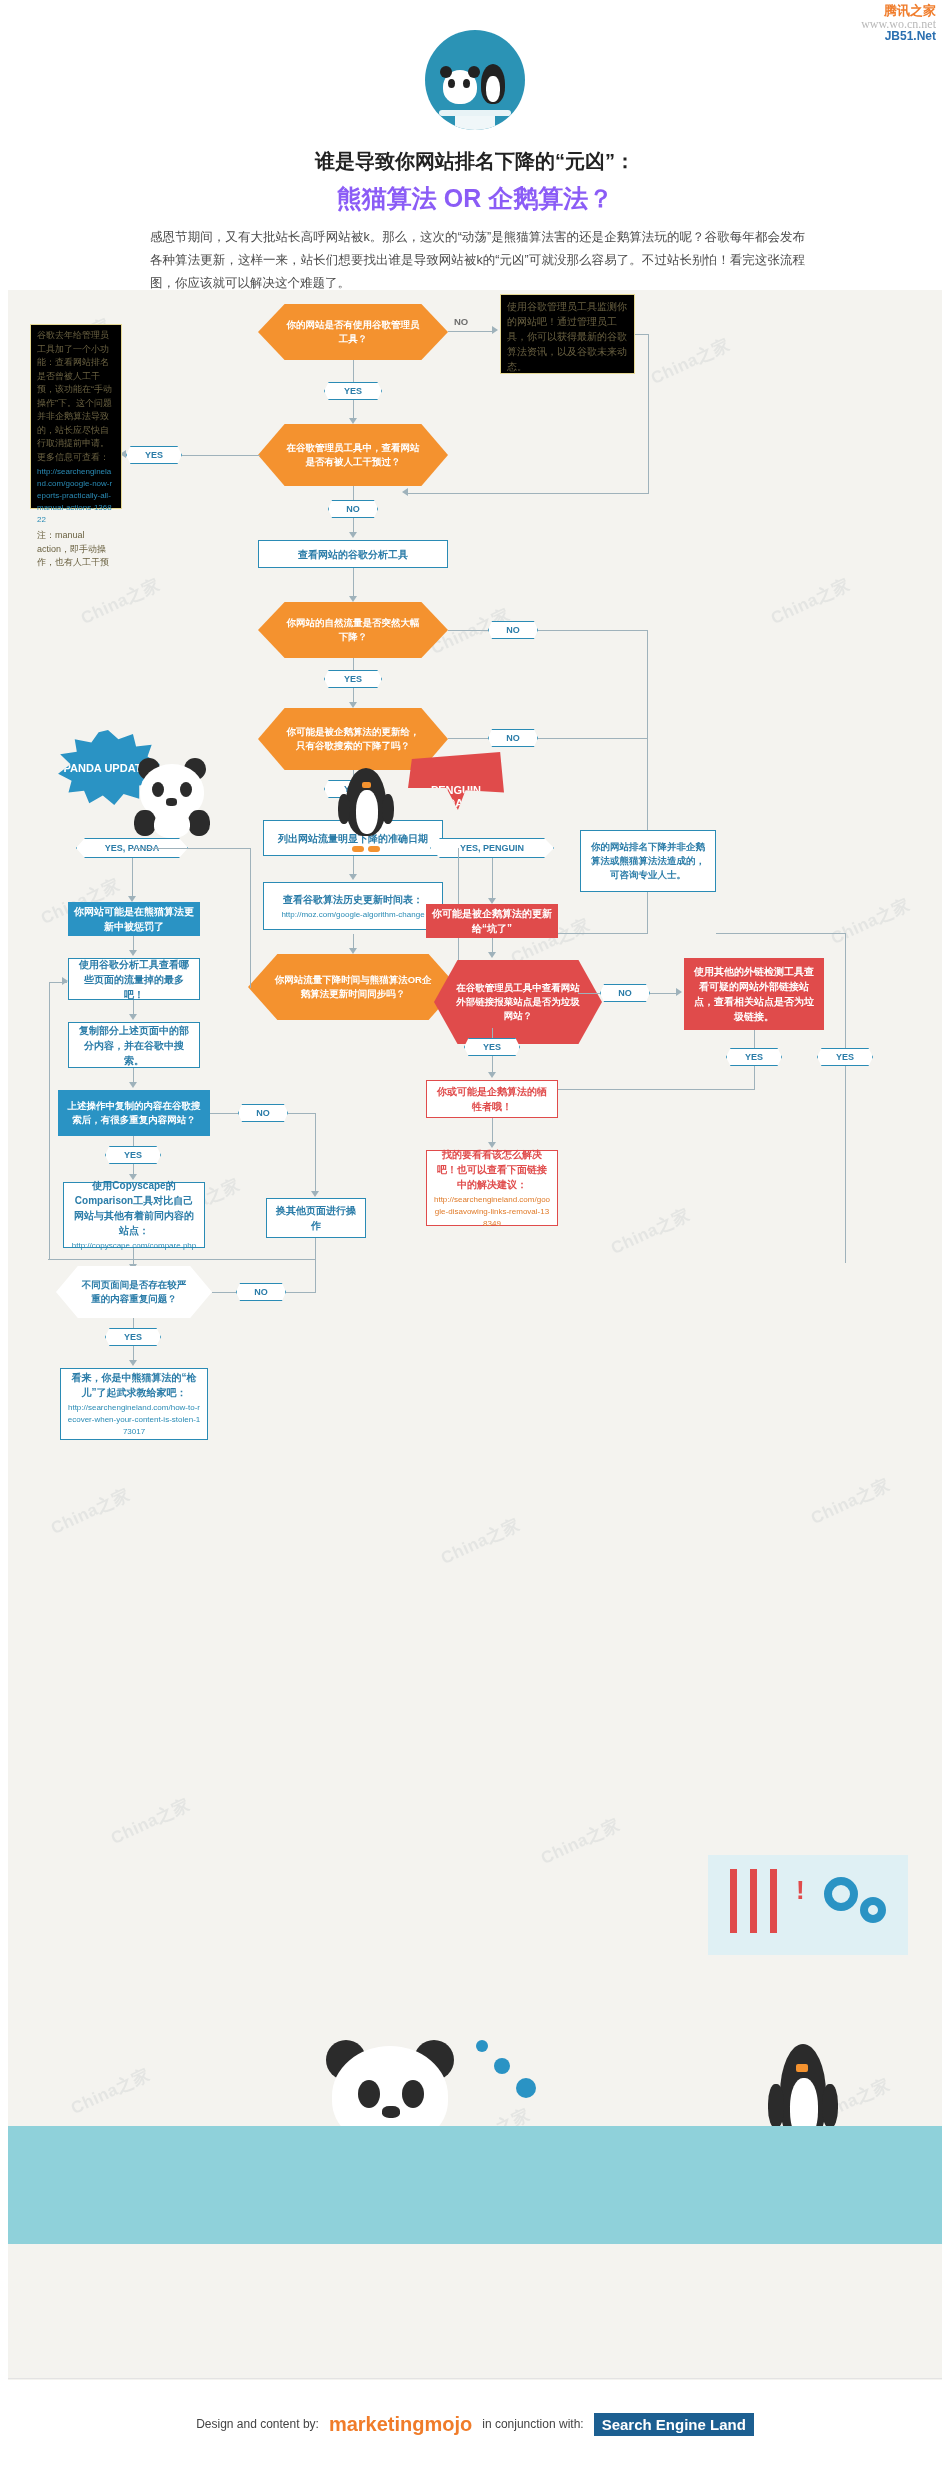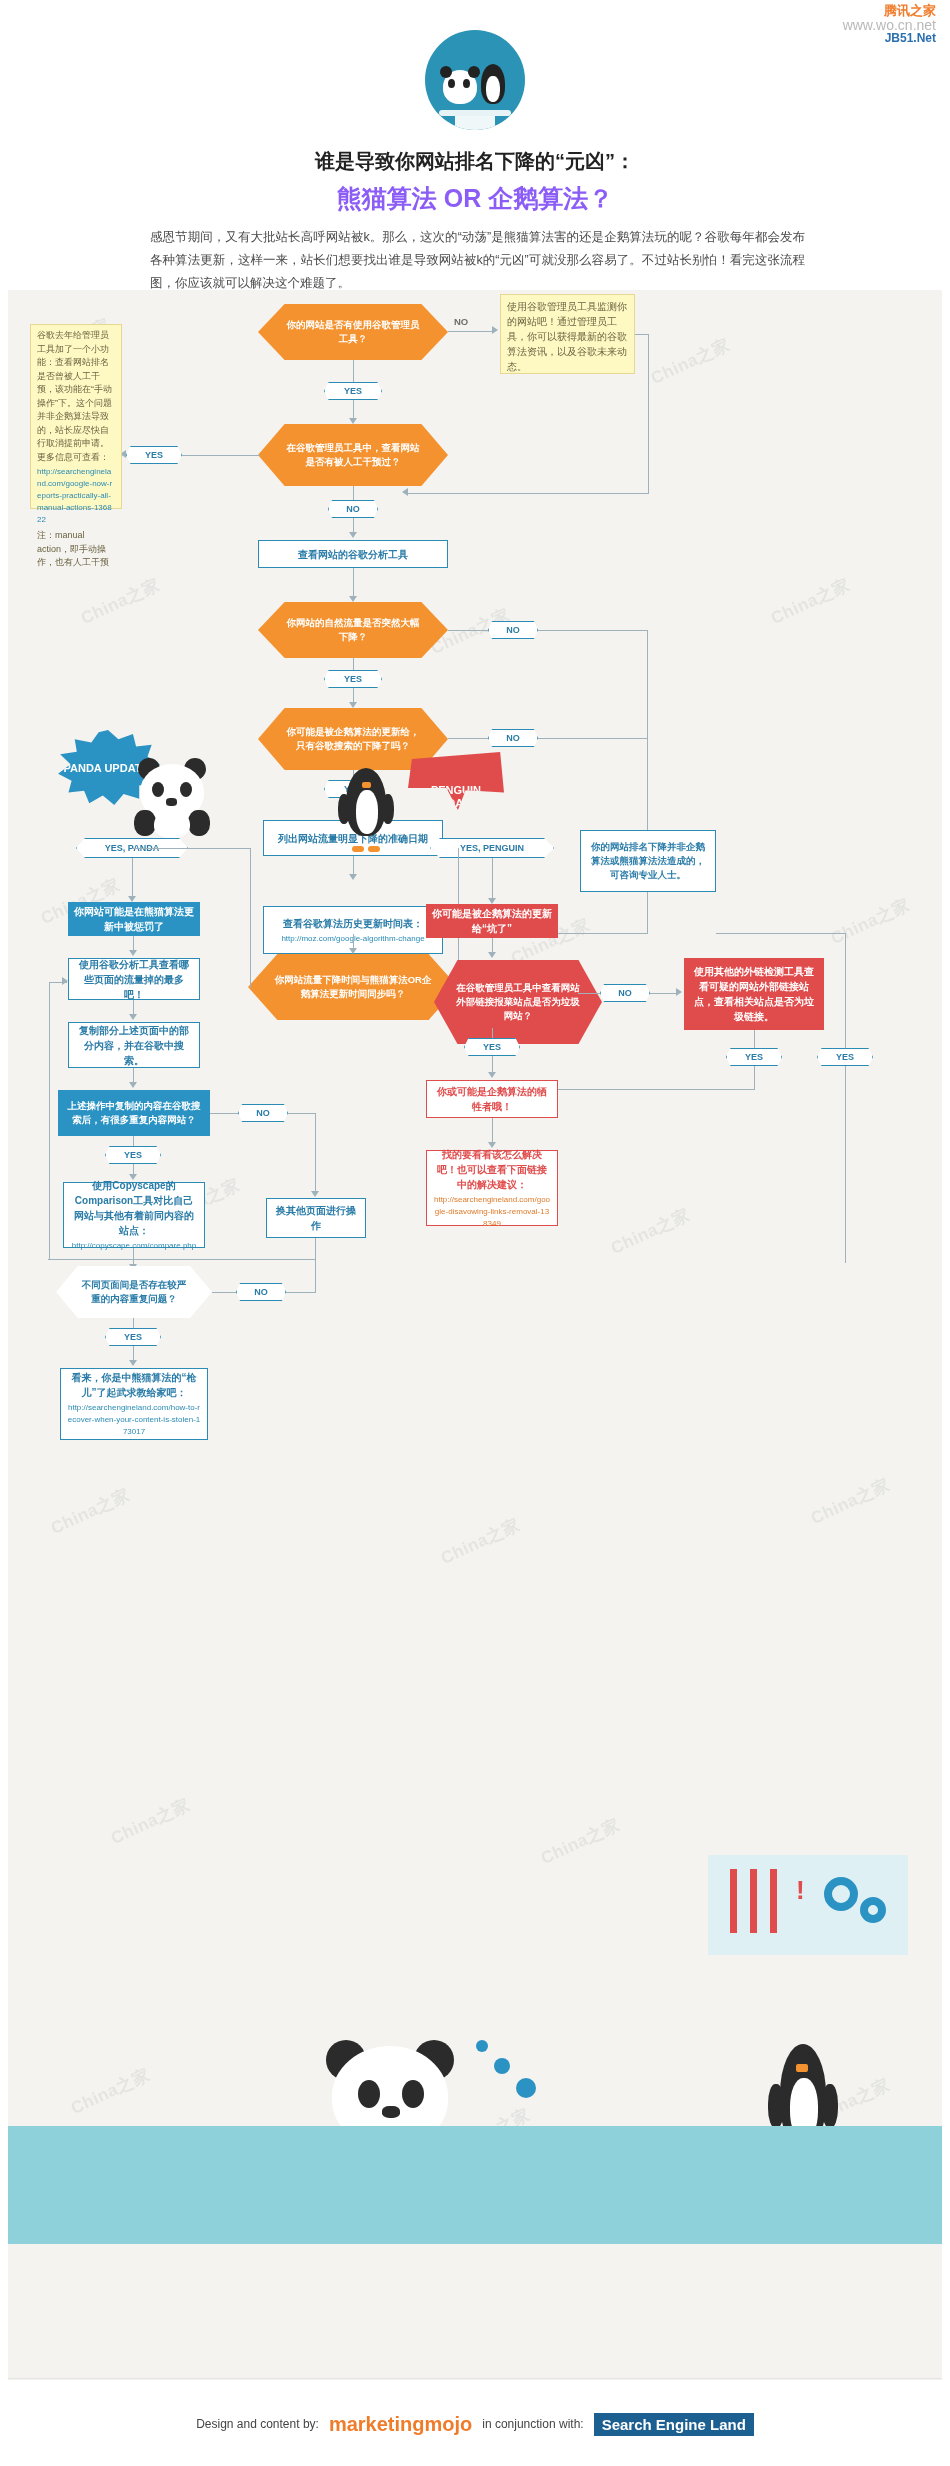--- a/index.html
+++ b/index.html
@@ -12,21 +12,21 @@
     overflow:hidden;
   }
   .watermark {
     position:absolute; color:rgba(120,140,150,0.13); font-weight:bold;
     font-size:17px; transform:rotate(-25deg); pointer-events:none;
     white-space:nowrap; letter-spacing:0.5px;
   }
   
   #logo-top { position:absolute; right:14px; top:4px; text-align:right; line-height:1.05; }
   #logo-top .l1 { color:#f07c2a; font-size:13px; font-weight:bold; }
-  #logo-top .l2 { color:#b9b9b9; font-size:14px; }
+  #logo-top .l2 { color:#b9b9b9; font-size:12px;font-family:Liberation Serif, serif; }
   #logo-top .l3 { color:#2a6fb0; font-size:12px; font-weight:bold; }
 
   #avatar {
     position:absolute; left:425px; top:30px; width:100px; height:100px;
     border-radius:50%; background:#2b93b5; overflow:hidden;
   }
   #avatar .panda { position:absolute; left:18px; top:40px; width:34px; height:34px; background:#fff; border-radius:50% 50% 45% 45%; }
   #avatar .panda:after { content:""; position:absolute; left:5px; top:9px; width:7px; height:9px; background:#222; border-radius:50%; box-shadow:15px 0 0 #222; }
   #avatar .panda:before { content:""; position:absolute; left:-3px; top:-4px; width:12px; height:12px; background:#222; border-radius:50%; box-shadow:28px 0 0 #222; }
   #avatar .peng { position:absolute; right:20px; top:34px; width:24px; height:40px; background:#222; border-radius:50% 50% 42% 42%; }
@@ -57,21 +57,21 @@
     background:#8fd1da;
   }
 
   
   .node {
     position:absolute; display:flex; align-items:center; justify-content:center;
     text-align:center; font-size:10px; line-height:1.5; padding:4px 6px;
     color:#fff; font-weight:bold;
   }
   .n-white  { background:#ffffff; color:#2a7ca8; border:1.5px solid #2a8bb5; font-weight:bold; }
-  .n-yellowbox { background:#fef9c3; color:#6b6242; border:1px solid #e6d893; font-weight:normal; text-align:left; align-items:flex-start; }
+  .n-yellowbox { background:#000000; color:#6b6242; border:1px solid #e6d893; font-weight:normal; text-align:left; align-items:flex-start; }
   .n-red { background:#e04b4b; }
   .n-bluebox { background:#2a93c4; }
 
   .diamond-wrap { position:absolute; }
   .diamond-wrap .dtext {
     position:absolute; inset:0; display:flex; align-items:center; justify-content:center;
     text-align:center; font-size:9.5px; line-height:1.45; color:#fff; font-weight:bold;
     padding:0 26px; z-index:2;
   }
   .diamond-wrap .dshape {
@@ -268,21 +268,21 @@
   </div>
   <div class="line lv" style="left:345px; top:508px; height:16px;"></div>
   <div class="arr-d" style="left:341px; top:522px;"></div>
 
   <div class="node n-white" style="left:255px; top:530px; width:180px; height:36px;">
     <span>列出网站流量明显下降的准确日期</span>
   </div>
   <div class="line lv" style="left:345px; top:566px; height:20px;"></div>
   <div class="arr-d" style="left:341px; top:584px;"></div>
 
-  <div class="node n-white" style="left:255px; top:616px; width:180px; height:48px; flex-direction:column;">
+  <div class="node n-white" style="left:255px; top:592px; width:180px; height:48px; flex-direction:column;">
     <span>查看谷歌算法历史更新时间表：</span>
     <span class="lnk">http://moz.com/google-algorithm-change</span>
   </div>
   <div class="line lv" style="left:345px; top:644px; height:16px;"></div>
   <div class="arr-d" style="left:341px; top:658px;"></div>
 
   <div class="diamond-wrap d-orange" style="left:240px; top:664px; width:210px; height:66px;">
     <div class="dshape"></div>
     <div class="dtext">你网站流量下降时间与熊猫算法OR企鹅算法更新时间同步吗？</div>
   </div>

